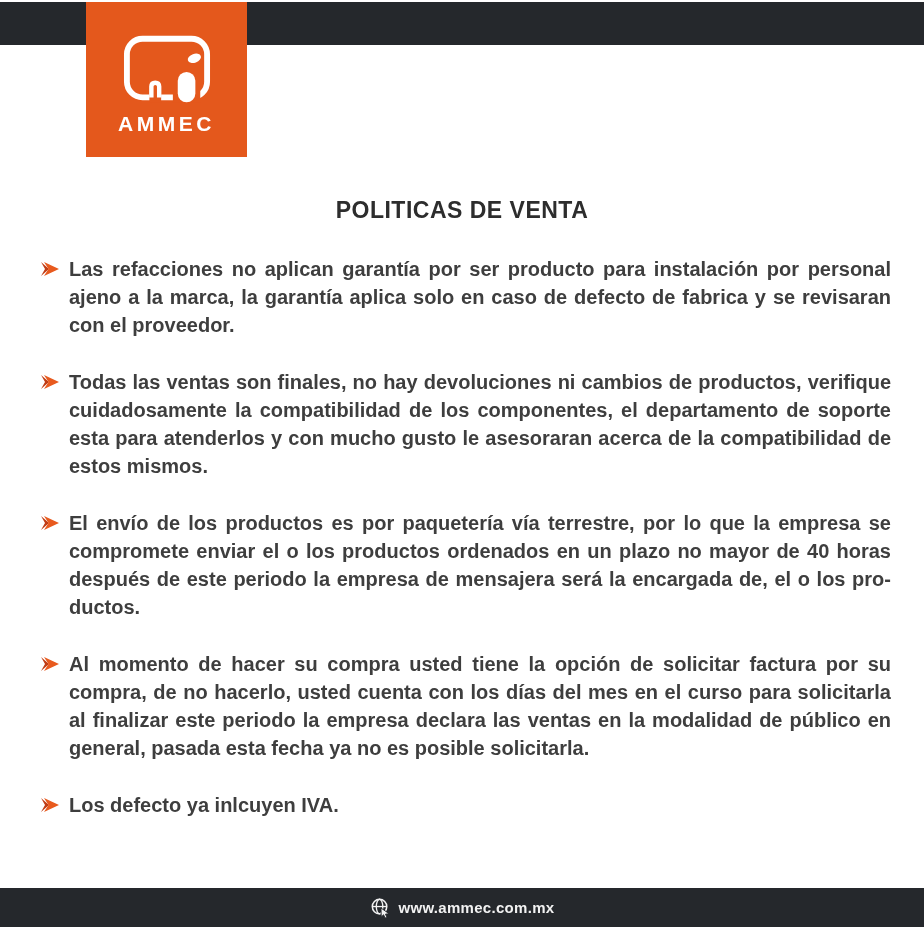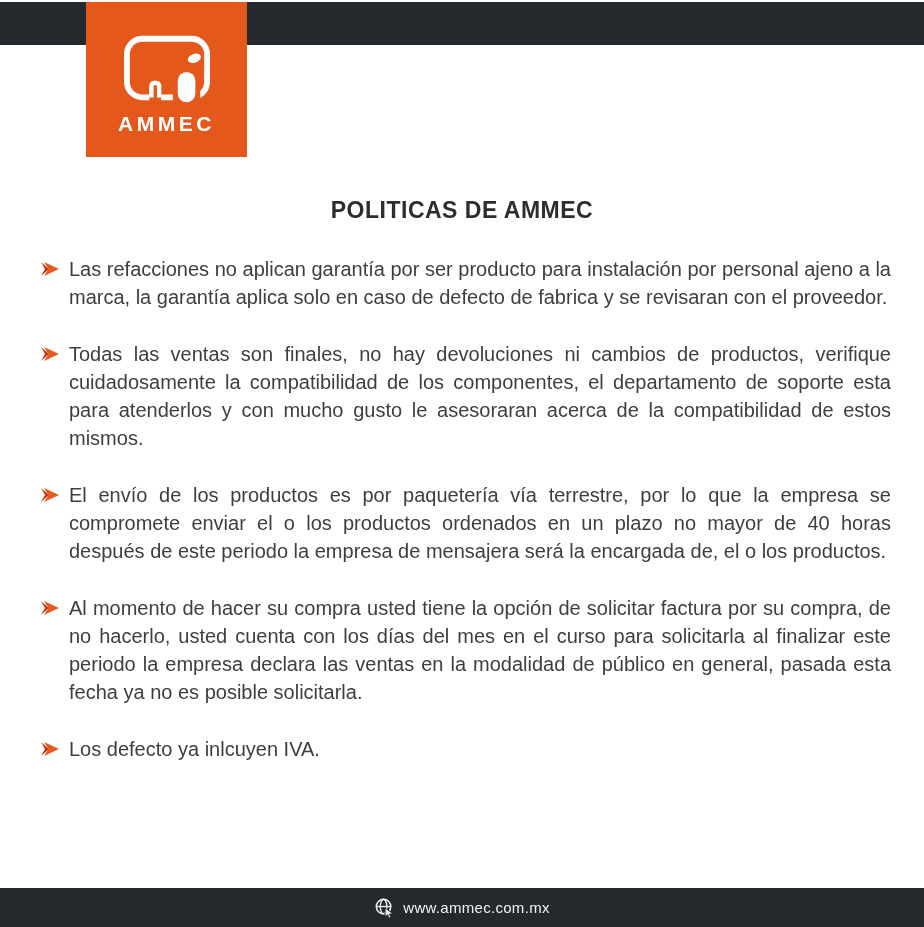--- a/index.html
+++ b/index.html
@@ -25,36 +25,36 @@
   }
   
   .title {
     position:absolute; top:197px; left:0; width:100%; margin:0;
     text-align:center; font-size:23px; font-weight:bold; color:#2d2d2d;
     letter-spacing:0.5px;
   }
   
   .policy-list {
     position:absolute; top:255px; left:40px; right:33px;
-    list-style:none; margin:0; padding:0;
+    list-style:none; margin:0; padding:0;font-weight:bold;
   }
   .policy-item { display:flex; align-items:flex-start; margin-bottom:29px; }
   .bullet { flex:0 0 20px; margin-top:6px; margin-right:9px; }
   .bullet svg { display:block; }
   .policy-text {
     margin:0; flex:1; font-size:20px; line-height:28px; color:#3e3e3e;
     text-align:justify;
   }
   
   .footer {
     position:absolute; bottom:0; left:0; width:100%; height:39px;
     background:#25282c; display:flex; align-items:center; justify-content:center;
     gap:8px;
   }
-  .footer-url { color:#f2f2f2; font-size:15px; letter-spacing:0.3px; }
+  .footer-url { color:#f2f2f2; font-size:15px; letter-spacing:0.3px;font-weight:bold; }
   .globe { display:block; }
 </style>
 </head>
 <body>
 
 <div class="page">
 
   <div class="top-bar"></div>
 
   <div class="logo-card">
@@ -67,21 +67,21 @@
 
       <path d="M29 64 L29 53 Q29 49 33 49 Q37 49 37 53 L37 64" fill="none" stroke="#ffffff" stroke-width="4.5"></path>
 
       <rect x="56" y="38" width="18" height="31" rx="9" fill="#ffffff"></rect>
 
       <ellipse cx="73" cy="24" rx="7" ry="4.5" fill="#ffffff" transform="rotate(-20 73 24)"></ellipse>
     </svg>
     <div class="brand-name">AMMEC</div>
   </div>
 
-  <h1 class="title">POLITICAS DE AMMEC</h1>
+  <h1 class="title">POLITICAS DE VENTA</h1>
 
   <ul class="policy-list">
     <li class="policy-item">
       <span class="bullet">
         <svg width="20" height="16" viewBox="0 0 20 16">
           <path d="M1 1 L9 8 L1 15 L5 8 Z" fill="#c03c15"></path>
           <path d="M4 1 L19 8 L4 15 L8.5 8 Z" fill="#e85a1e"></path>
         </svg>
       </span>
       <p class="policy-text">Las refacciones no aplican garantía por ser producto para instalación por personal ajeno a la marca, la garantía aplica solo en caso de defecto de fabrica y se revisaran con el proveedor.</p>

